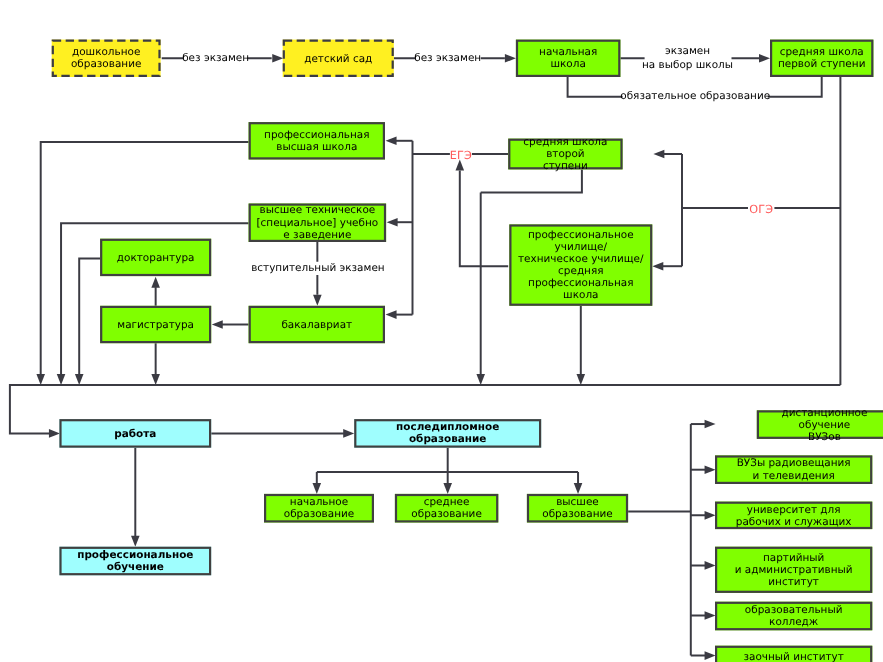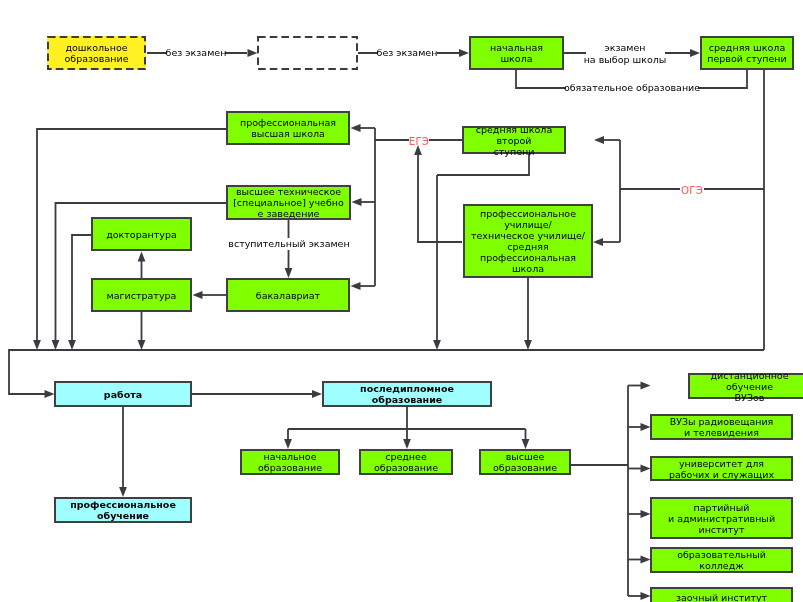--- a/index.html
+++ b/index.html
@@ -95,20 +95,25 @@
 <polygon points="650.5,559.5 640.5,555.6 640.5,563.4"></polygon>
 <path d="M628 596 H643"></path>
 <polygon points="650.5,596 640.5,592.1 640.5,599.9"></polygon>
 </svg>
 <div class="node yellow" style="left:47px;top:36px;width:99px;height:34px">
       <div class="nt">
         <span class="ln">дошкольное</span>
         <span class="ln">образование</span>
       </div>
     </div>
+<div class="node yellow" style="left:257px;top:36px;width:101px;height:34px">
+      <div class="nt">
+        <span class="ln">детский сад</span>
+      </div>
+    </div>
 <div class="node green" style="left:469px;top:36px;width:95px;height:34px">
       <div class="nt">
         <span class="ln">начальная</span>
         <span class="ln">школа</span>
       </div>
     </div>
 <div class="node green" style="left:700px;top:36px;width:94px;height:34px">
       <div class="nt">
         <span class="ln">средняя школа</span>
         <span class="ln">первой ступени</span>

